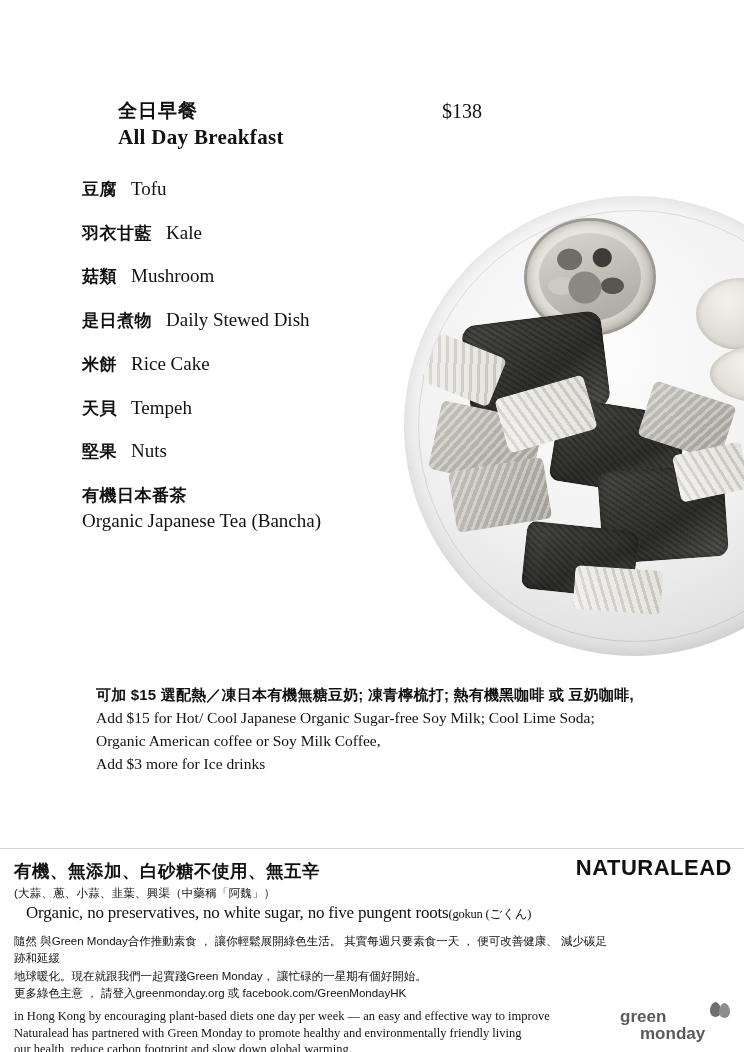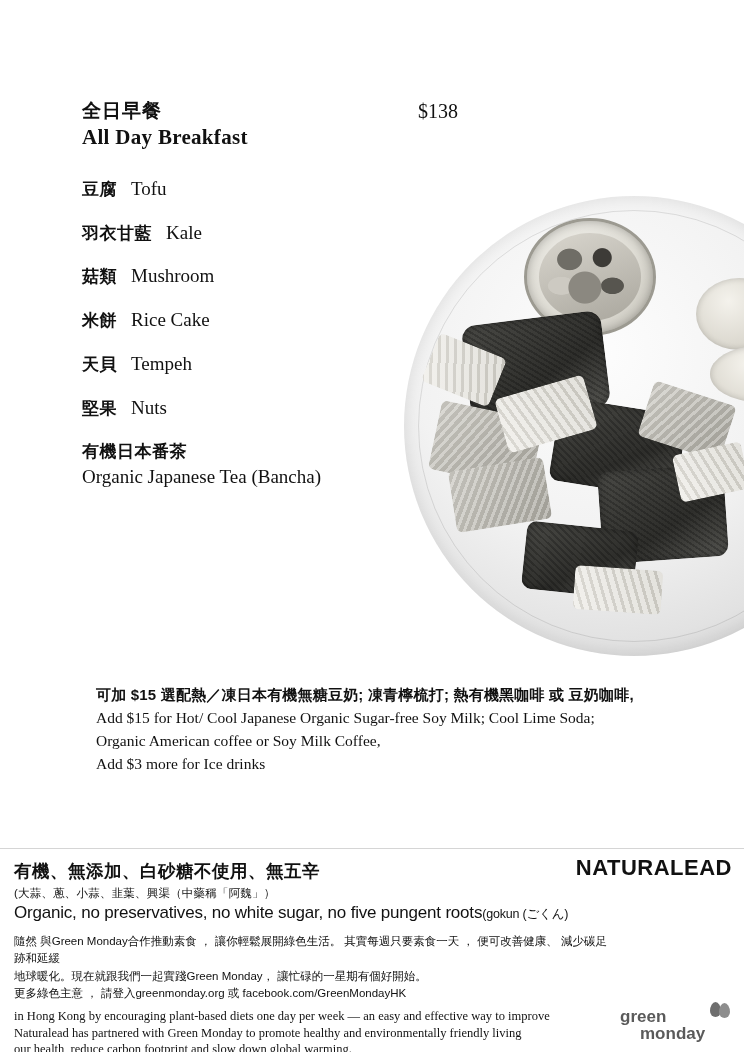--- a/index.html
+++ b/index.html
@@ -22,21 +22,21 @@
     position: absolute;
     left: 82px;
     top: 98px;
     width: 400px;
   }
   .menu-head {
     display: flex;
     align-items: flex-start;
     margin-bottom: 26px;
   }
-  .menu-head-titles { width: 300px; }
+  .menu-head-titles { width: 300px; margin-left: 36px; }
   .title-zh {
     font-family: "Liberation Sans", sans-serif;
     font-weight: bold;
     font-size: 19px;
     letter-spacing: 1px;
     line-height: 1.35;
     color: #111;
   }
   .title-en {
     font-family: "Liberation Serif", serif;
@@ -185,23 +185,23 @@
     letter-spacing: 0.5px;
     margin-left: 4px;
   }
   .f-claim-sub {
     font-family: "Liberation Sans", sans-serif;
     font-size: 11.5px;
     margin: 3px 0 2px 4px;
     letter-spacing: 0.2px;
   }
   .f-claim-en {
-    font-family: Liberation Sans, sans-serif;
+    font-family: Liberation Serif, serif;
     font-size: 17px;
-    margin-left: 4px;
+    margin-left: 16px;
     letter-spacing: -0.2px;
   }
   .f-claim-en .small {
     font-size: 12.5px;
   }
   .brand {
     position: absolute;
     right: 12px;
     top: 6px;
     font-family: "Liberation Sans", sans-serif;
@@ -266,20 +266,23 @@
     </div>
 
     <div class="item">
       <span class="zh">豆腐</span><span class="en">Tofu</span>
     </div>
     <div class="item">
       <span class="zh">羽衣甘藍</span><span class="en">Kale</span>
     </div>
     <div class="item">
       <span class="zh">菇類</span><span class="en">Mushroom</span>
+    </div>
+    <div class="item">
+      <span class="zh">是日煮物</span><span class="en">Daily Stewed Dish</span>
     </div>
     <div class="item">
       <span class="zh">米餅</span><span class="en">Rice Cake</span>
     </div>
     <div class="item">
       <span class="zh">天貝</span><span class="en">Tempeh</span>
     </div>
     <div class="item">
       <span class="zh">堅果</span><span class="en">Nuts</span>
     </div>

